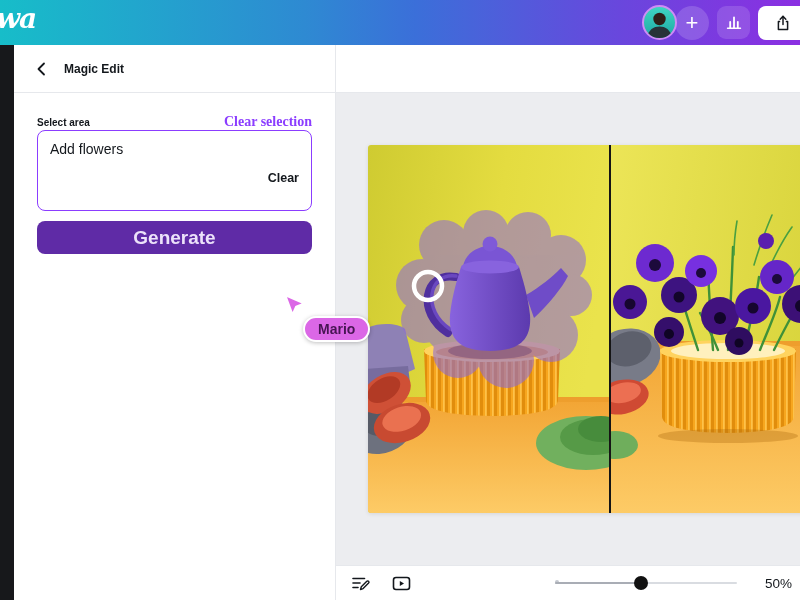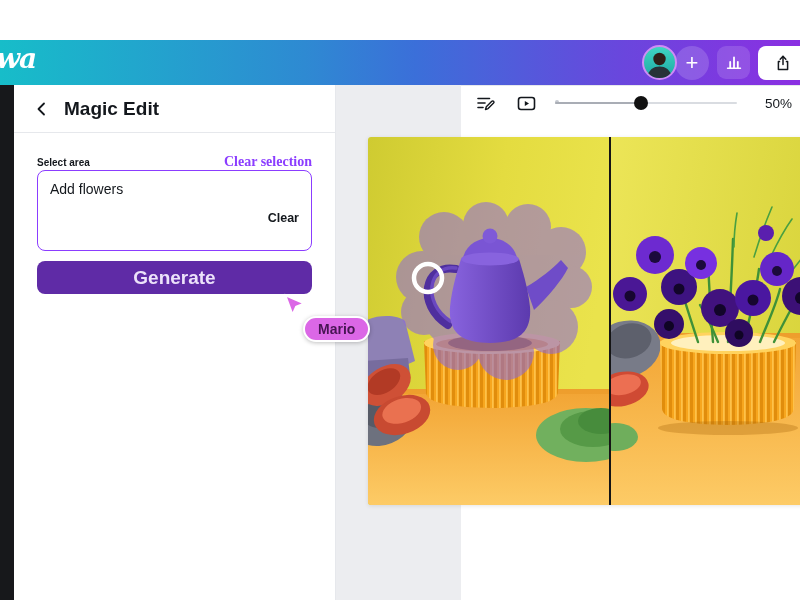--- a/index.html
+++ b/index.html
@@ -2,21 +2,21 @@
 <html><head>
 <meta charset="utf-8">
 <style>
   * { margin:0; padding:0; box-sizing:border-box; }
   html,body { width:800px; height:600px; overflow:hidden; background:#fff;
               font-family:"Liberation Sans", sans-serif; }
   .stage { position:relative; width:800px; height:600px; overflow:hidden; }
 
   
   .topbar { position:relative; height:45px;
-    background:linear-gradient(90deg,#17bdc9 0%,#2e8ad2 38%,#3b6fd9 52%,#6a46dd 78%,#8b2fe2 100%);margin-top:40px; }
+    background:linear-gradient(90deg,#17bdc9 0%,#2e8ad2 38%,#3b6fd9 52%,#6a46dd 78%,#8b2fe2 100%); }
   .logo { position:absolute; left:-4px; top:2px; color:#fff; font-size:28px;
     font-family:"DejaVu Serif", serif; font-style:italic; font-weight:bold; letter-spacing:-1px; }
   .topbar-actions { position:absolute; left:642px; top:5px; display:flex; align-items:center; }
   .avatar { width:35px; height:35px; border-radius:50%; overflow:hidden; border:2px solid #cf8cf5;
     background:linear-gradient(180deg,#3fd5c2,#1da9a4); position:relative; z-index:2; flex:none; }
   .avatar svg { display:block; }
   .plus-btn { width:34px; height:34px; border-radius:50%; background:rgba(255,255,255,.16);
     color:#fff; font-size:22px; font-weight:400; display:flex; align-items:center; justify-content:center;
     margin-left:-2px; border:none; cursor:pointer; }
   .chart-btn { width:33px; height:33px; border-radius:9px; background:rgba(255,255,255,.14);
@@ -26,21 +26,21 @@
     color:#16191e; white-space:nowrap; cursor:pointer; }
 
   
   .app { display:flex; height:555px; }
   .rail { width:14px; background:#17181b; flex:none; }
   .sidebar { width:322px; background:#fff; border-right:1px solid #e6e8ec; flex:none;
     display:flex; flex-direction:column; position:relative; }
   .sb-header { height:48px; flex:none; display:flex; align-items:center; gap:12px;
     padding:0 18px; border-bottom:1px solid #e6e8ec; }
   .back-btn { background:none; border:none; display:flex; cursor:pointer; padding:2px; }
-  .sb-title { font-size:19px; font-weight:700; color:#13171c; }
+  .sb-title { font-size:12px; font-weight:700; color:#13171c; }
   .sb-content { padding:21px 23px 0; }
   .row-between { display:flex; justify-content:space-between; align-items:center; }
   .select-area { font-size:10px; font-weight:700; color:#13171c; }
   .clear-selection { font-size:14px; font-weight:700; color:#8b3dff; background:none; border:none; cursor:pointer;font-family:Liberation Serif, serif; }
   .seg-group { margin-top:13px; height:32px; border:1px solid #d9dce1; border-radius:8px;
     display:flex; background:#fff; }
   .seg { flex:1; display:flex; align-items:center; justify-content:center; gap:8px;
     font-size:14px; color:#13171c; background:none; border:none; border-radius:7px; cursor:pointer; }
   .seg.active { background:#e3e5e9; }
   .prompt-box { height:81px; border:1.6px solid #8b3dff; border-radius:8px;
@@ -50,21 +50,21 @@
   .generate-btn { margin-top:10px; width:100%; height:33px; background:#5f2ba6; border:none;
     border-radius:8px; color:#ece2fa; font-size:19px; font-weight:600; cursor:pointer; }
 
   
   .collab-cursor { position:absolute; left:281px; top:292px; z-index:30; pointer-events:none; }
   .collab-pill { position:absolute; left:303px; top:316px; z-index:30; background:#db67e6;
     border:2px solid #fff; border-radius:14px; padding:3px 13px; font-size:14px; font-weight:700;
     color:#471553; box-shadow:0 1px 4px rgba(0,0,0,.25); }
 
   
-  .main { flex:1; display:flex; min-width:0; }
+  .main { flex:1; display:flex; flex-direction:column; min-width:0; }
   .main-top { height:48px; flex:none; background:#fff; border-bottom:1px solid #e6e8ec; }
   .canvas { flex:1; background:#ecedf0; position:relative; }
   .artboard { position:absolute; left:32px; top:52px; width:480px; height:368px;
     border-radius:3px; overflow:hidden; box-shadow:0 1px 4px rgba(0,0,0,.10); }
 
   
   .bottombar { height:35px; flex:none; background:#fff; border-top:1px solid #e6e8ec;
     display:flex; align-items:center; padding:0 6px 0 13px; gap:16px; }
   .bb-icon-btn { background:none; border:none; display:flex; cursor:pointer; padding:2px; }
   .zoom-slider { margin-left:auto; position:relative; width:182px; height:14px; cursor:pointer; }

